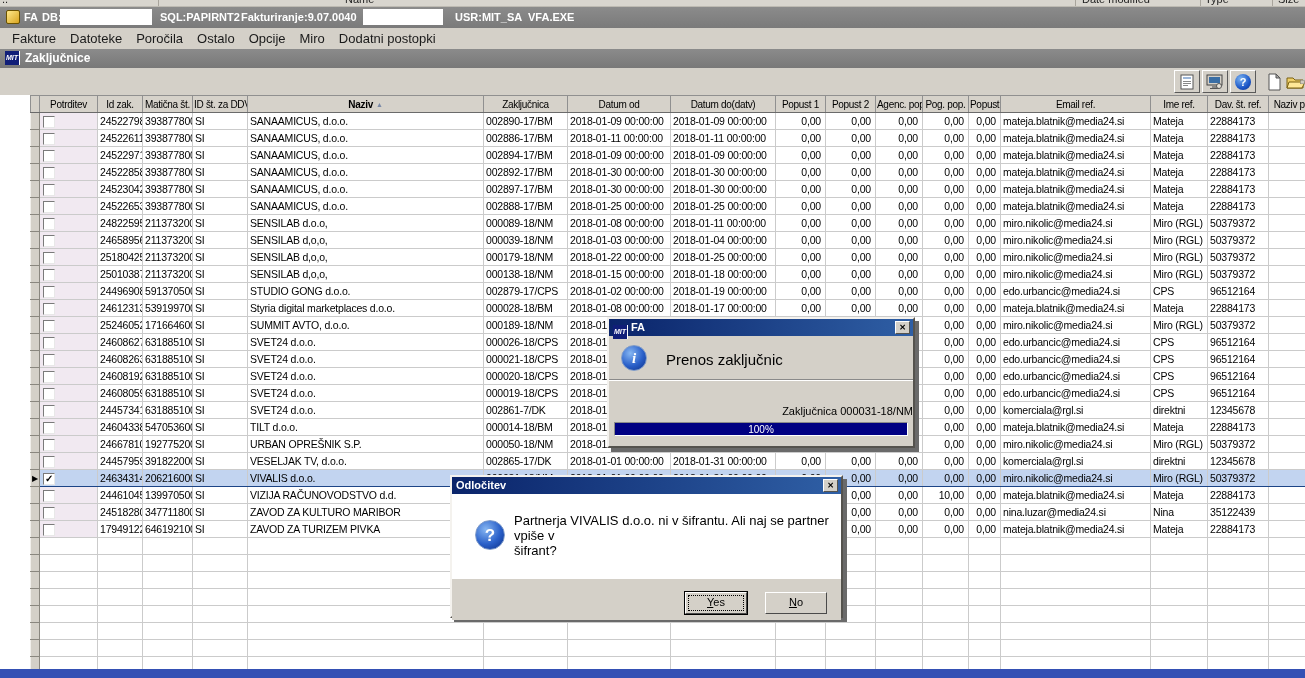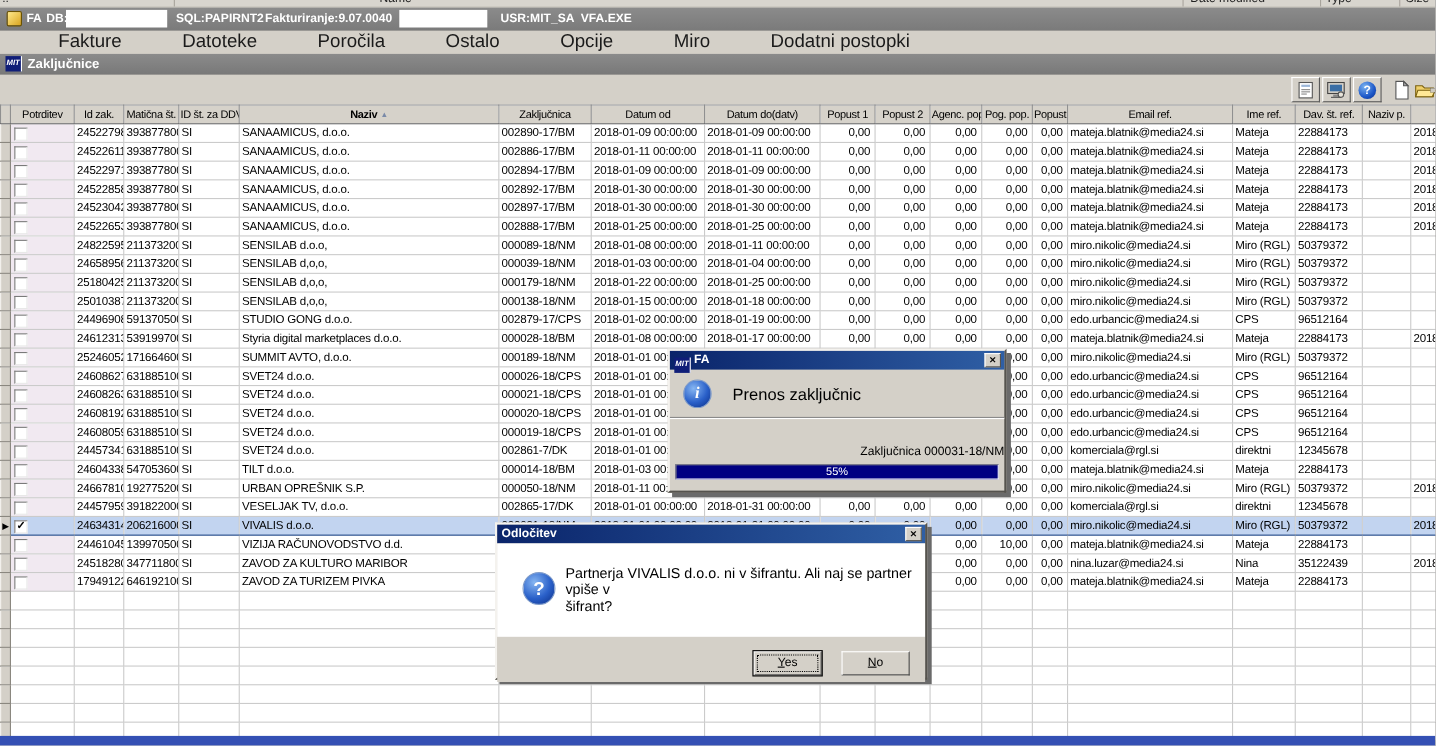--- a/index.html
+++ b/index.html
@@ -12,36 +12,36 @@
   .xdiv { position:absolute; top:0; width:1px; height:7px; background:#a8a49c; }
 
   
   .titlebar { position:absolute; top:7px; left:0; width:1305px; height:21px; background:linear-gradient(#8b8b8b,#7a7a7a); color:#fff; font-weight:bold; font-size:11px; }
   .titlebar span { position:absolute; top:4px; white-space:nowrap; }
   .app-icon { position:absolute; left:6px; top:3px; width:14px; height:14px; background:linear-gradient(135deg,#ffe98a,#d9a520); border:1px solid #6b5200; border-radius:2px; }
   .redact { position:absolute; top:2px; height:16px; background:#fff; }
 
   
   .menubar { position:absolute; top:28px; left:0; width:1305px; height:20px; background:#d4d0c8; display:flex; align-items:center; padding-left:5px; }
-  .menu-item { font-size:17px; color:#1a1a1a; padding:2px 7px; white-space:nowrap;margin-left:41px; }
+  .menu-item { font-size:13px; color:#1a1a1a; padding:2px 7px; white-space:nowrap; }
 
   
   .subtitlebar { position:absolute; top:49px; left:0; width:1305px; height:19px; background:linear-gradient(#8b8b8b,#787878); color:#fff; font-weight:bold; font-size:12px; }
   .subtitlebar .wtitle { position:absolute; left:25px; top:2px; }
   .mit-logo { display:inline-block; width:15px; height:14px; background:#101e78; color:#fff; font-style:italic; font-weight:bold; font-size:7px; line-height:14px; text-align:center; border-right:1px solid #fff; }
   .subtitlebar .mit-logo { position:absolute; left:5px; top:2px; }
 
   
   .toolbar { position:absolute; top:68px; left:0; width:1305px; height:27px; background:#d4d0c8; }
   .tbtn { position:absolute; top:2px; width:26px; height:23px; background:#d4d0c8; border:1px solid; border-color:#fff #5a5a5a #5a5a5a #fff; display:flex; align-items:center; justify-content:center; }
   .tflat { position:absolute; top:2px; width:24px; height:23px; display:flex; align-items:center; justify-content:center; }
   .help-ball { width:16px; height:16px; border-radius:50%; background:radial-gradient(circle at 35% 30%, #7ab2f0, #1c57c8 60%, #0a2d86); color:#fff; font-weight:bold; font-size:11px; line-height:16px; text-align:center; }
 
   
-  .grid-wrap { position:absolute; top:95px; left:0; width:1305px; height:583px; background:#fff; }
+  .grid-wrap { position:absolute; top:95px; left:0; width:1305px; height:583px; background:#fff;padding-left:30px; }
   table.grid { border-collapse:collapse; table-layout:fixed; width:1305px; font-size:10.5px; letter-spacing:-0.2px; }
   table.grid th { height:17px; background:#d6d2ca; border:1px solid #909090; border-bottom:1px solid #6a6a6a; font-weight:normal; font-size:10px; letter-spacing:-0.3px; text-align:center; overflow:hidden; white-space:nowrap; padding:0 1px; }
   table.grid th.bold { font-weight:bold; }
   table.grid .sort { font-size:7px; color:#7a8aa8; margin-left:3px; vertical-align:1px; }
   table.grid td { height:17px; border:1px solid #cbcbcb; overflow:hidden; white-space:nowrap; padding:0 2px; color:#000; background:#fff; }
   table.grid td.txt { text-align:left; }
   table.grid td.num { text-align:right; padding-right:4px; }
   table.grid td.marker { background:#d4d0c8; border:1px solid; border-color:#f2f0ec #8a877f #8a877f #f2f0ec; padding:0; text-align:center; font-size:8px; color:#000; }
   table.grid td.checkcell { background:#f1e9f1; padding:1px 0 0 3px; }
   .cb { width:12px; height:12px; background:#fff; border:1px solid; border-color:#7a7a7a #e8e8e8 #e8e8e8 #7a7a7a; font-size:10px; font-weight:bold; line-height:10px; text-align:center; color:#000; }
@@ -956,21 +956,21 @@
 
   <div class="dialog progress-dialog">
     <div class="dlg-title">
       <span class="mit-logo">MIT</span><span>FA</span>
       <div class="x-btn">✕</div>
     </div>
     <div class="pd-icon">i</div>
     <div class="pd-msg">Prenos zaključnic</div>
     <div class="pd-sep"></div>
     <div class="pd-item">Zaključnica 000031-18/NM</div>
-    <div class="pd-bar">55%</div>
+    <div class="pd-bar">100%</div>
   </div>
 
   <div class="dialog decision-dialog">
     <div class="dlg-title">
       <span>Odločitev</span>
       <div class="x-btn">✕</div>
     </div>
     <div class="dd-body">
       <div class="dd-icon">?</div>
       <div class="dd-text">

